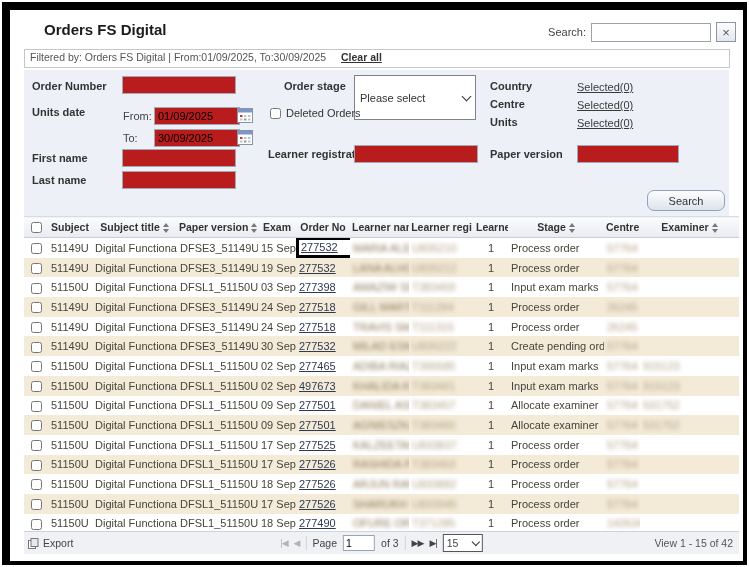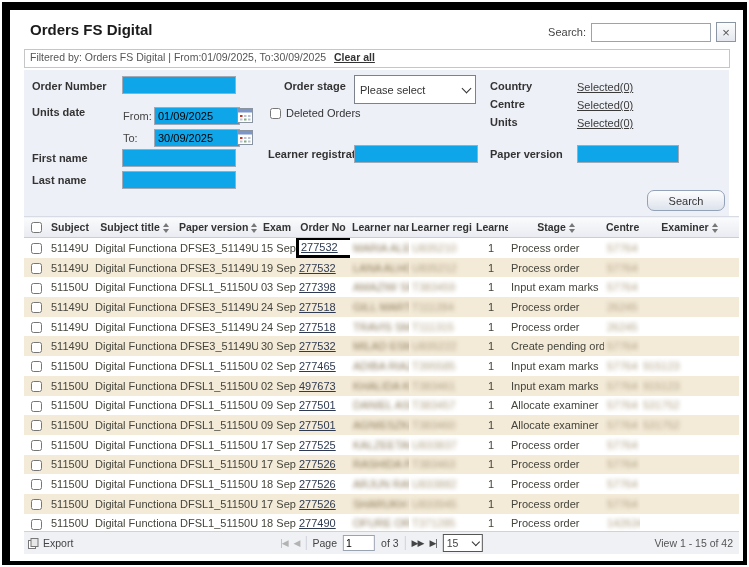--- a/index.html
+++ b/index.html
@@ -2,40 +2,40 @@
 <html><head>
 <meta charset="utf-8">
 <style>
   html,body{margin:0;padding:0;}
   body{width:749px;height:567px;background:#fff;position:relative;overflow:hidden;
        font-family:"Liberation Sans", sans-serif;-webkit-font-smoothing:antialiased;}
   .frame{position:absolute;left:2px;top:2px;width:745px;height:563px;background:#000;}
   .panel{position:absolute;left:8px;top:8px;width:733px;height:551px;background:#fff;}
 
   
-  .title{position:absolute;left:20px;top:11px;font-size:15px;font-weight:bold;color:#1b1b1b;}
+  .title{position:absolute;left:34px;top:11px;font-size:15px;font-weight:bold;color:#1b1b1b;}
   .topsearch{position:absolute;right:7px;top:12px;display:flex;align-items:center;gap:5px;}
   .topsearch .lbl{font-size:11px;color:#444;}
   .topsearch input{width:112px;height:17px;border:1px solid #9aa3b0;font-size:11px;padding:0 3px;outline:none;}
   .xbtn{width:20px;height:20px;border:1px solid #8b96a5;background:linear-gradient(#fcfcfd,#e4e8ee);
         color:#555;font-size:13px;line-height:17px;text-align:center;cursor:pointer;padding:0;}
 
   
   .filterbar{position:absolute;left:14px;top:39px;width:699px;height:16px;border:1px solid #c6c6c6;
              font-size:10.5px;color:#555;padding:1px 0 0 5px;white-space:nowrap;overflow:hidden;}
-  .filterbar a{color:#333;font-weight:bold;text-decoration:underline;cursor:pointer;margin-left:5px;}
+  .filterbar a{color:#333;font-weight:bold;text-decoration:underline;cursor:pointer;margin-left:12px;}
 
   
   .form{position:absolute;left:14px;top:60px;width:705px;height:146px;background:#eef0f7;}
   .form .flabel{position:absolute;font-size:11px;font-weight:bold;color:#333;white-space:nowrap;}
   .form .slabel{position:absolute;font-size:11px;color:#444;white-space:nowrap;}
   .form input[type=text]{position:absolute;height:16px;border:1px solid #a2a9b4;font-size:11px;
-                         padding:0 3px;outline:none;background:#0ea5e9;}
+                         padding:0 3px;outline:none;background:#b91c1c;}
   .selectbox{position:absolute;height:19px;border:1px solid #7b828c;background:#fff;font-size:11px;color:#333;
-             display:flex;align-items:center;justify-content:space-between;padding:4px 5px;cursor:pointer;}
+             display:flex;align-items:center;justify-content:space-between;padding:12px 5px;cursor:pointer;}
   .chev{width:6px;height:6px;border-right:1.8px solid #333;border-bottom:1.8px solid #333;
         transform:rotate(45deg);margin-top:-3px;}
   .cbrow{position:absolute;display:flex;align-items:center;gap:5px;font-size:11px;color:#333;}
   .cbrow input{width:11px;height:11px;margin:0;}
   .sellink{position:absolute;font-size:11px;color:#3a3a3a;text-decoration:underline;cursor:pointer;}
   .calico{position:absolute;width:16px;height:15px;cursor:pointer;}
 
   .searchbtn{position:absolute;left:637px;top:180px;width:78px;height:21px;border:1px solid #93a2b8;
              border-radius:7px;background:linear-gradient(#fdfdfe,#dde3ec);font-size:11px;color:#333;
              font-family:"Liberation Sans",sans-serif;cursor:pointer;}

